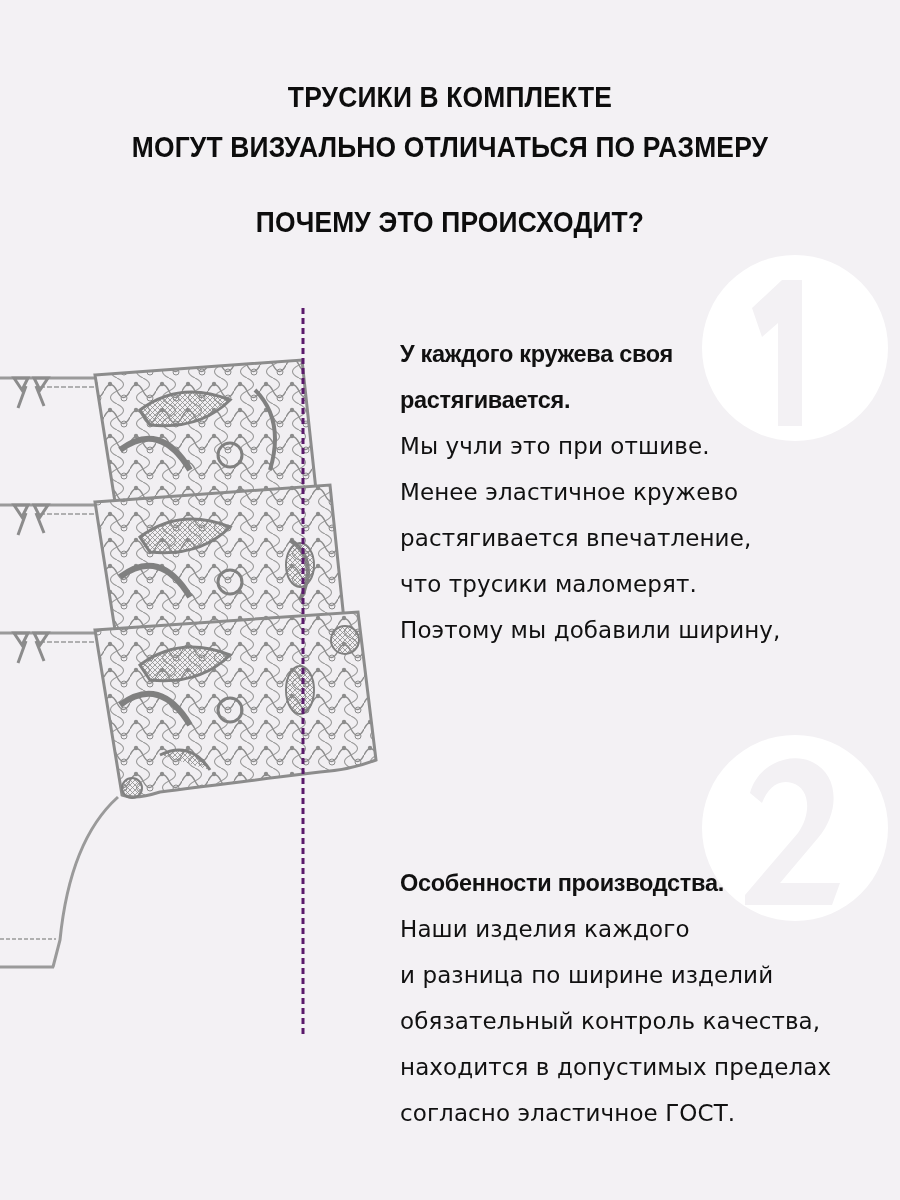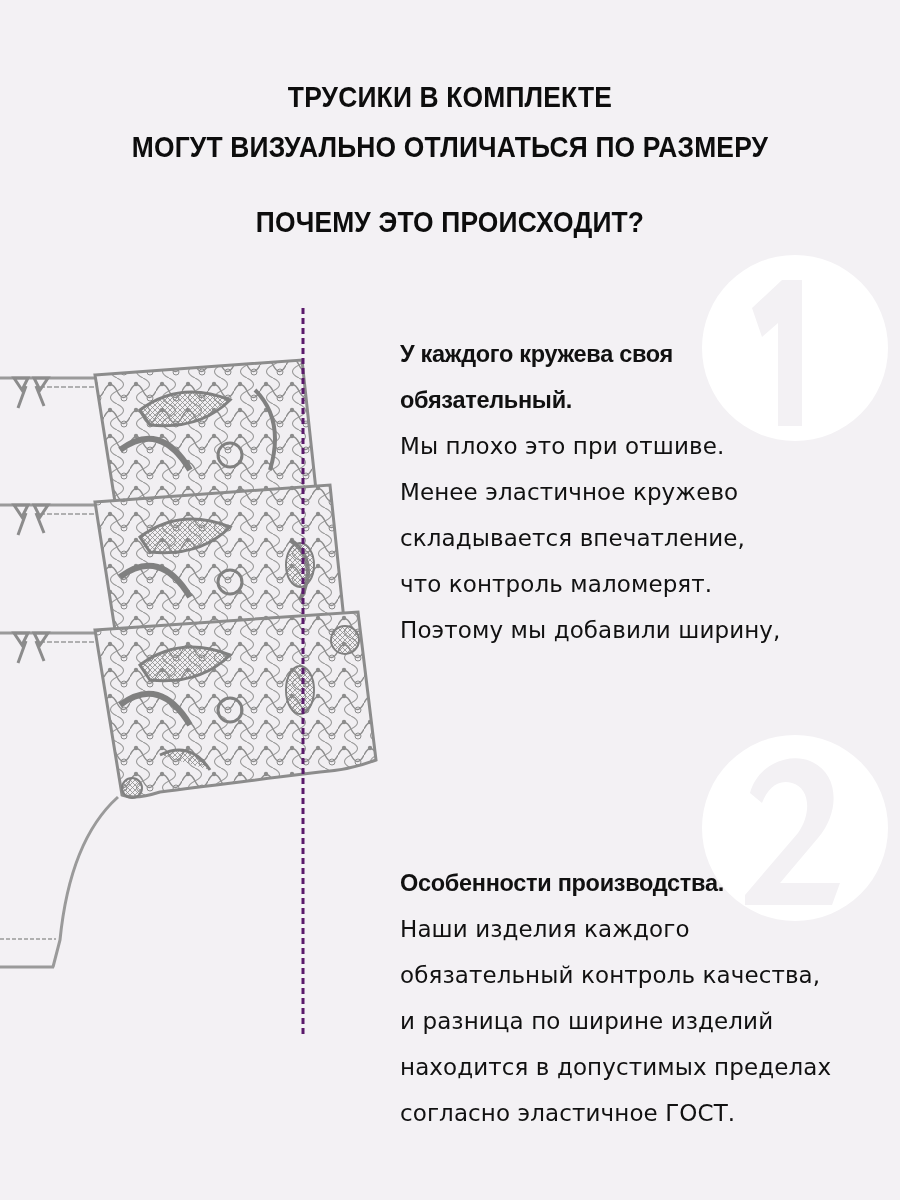--- a/index.html
+++ b/index.html
@@ -111,28 +111,28 @@
     <path d="M118 497 Q70 540 60 640 L53 667" stroke="#9a9a9a" stroke-width="3" fill="none"></path>
     <line x1="0" y1="667" x2="54" y2="667" stroke="#9a9a9a" stroke-width="3"></line>
     <line x1="0" y1="639" x2="56" y2="639" stroke="#b0b0b0" stroke-width="2" stroke-dasharray="4 2"></line>
 
     <line x1="303" y1="8" x2="303" y2="738" stroke="#5a1a6b" stroke-width="3" stroke-dasharray="6 4"></line>
   </svg>
 </div>
 
 <div id="block1" class="text-block">
   <div class="lead">У каждого кружева своя</div>
-  <div class="lead">обязательный.</div>
-  <div class="line">Мы плохо это при отшиве.</div>
+  <div class="lead">растягивается.</div>
+  <div class="line">Мы учли это при отшиве.</div>
   <div class="line">Менее эластичное кружево</div>
-  <div class="line">складывается впечатление,</div>
-  <div class="line">что контроль маломерят.</div>
+  <div class="line">растягивается впечатление,</div>
+  <div class="line">что трусики маломерят.</div>
   <div class="line">Поэтому мы добавили ширину,</div>
 </div>
 
 <div id="block2" class="text-block">
   <div class="lead">Особенности производства.</div>
   <div class="line">Наши изделия каждого</div>
+  <div class="line">и разница по ширине изделий</div>
   <div class="line">обязательный контроль качества,</div>
-  <div class="line">и разница по ширине изделий</div>
   <div class="line">находится в допустимых пределах</div>
   <div class="line">согласно эластичное ГОСТ.</div>
 </div>
 
 </body></html>

